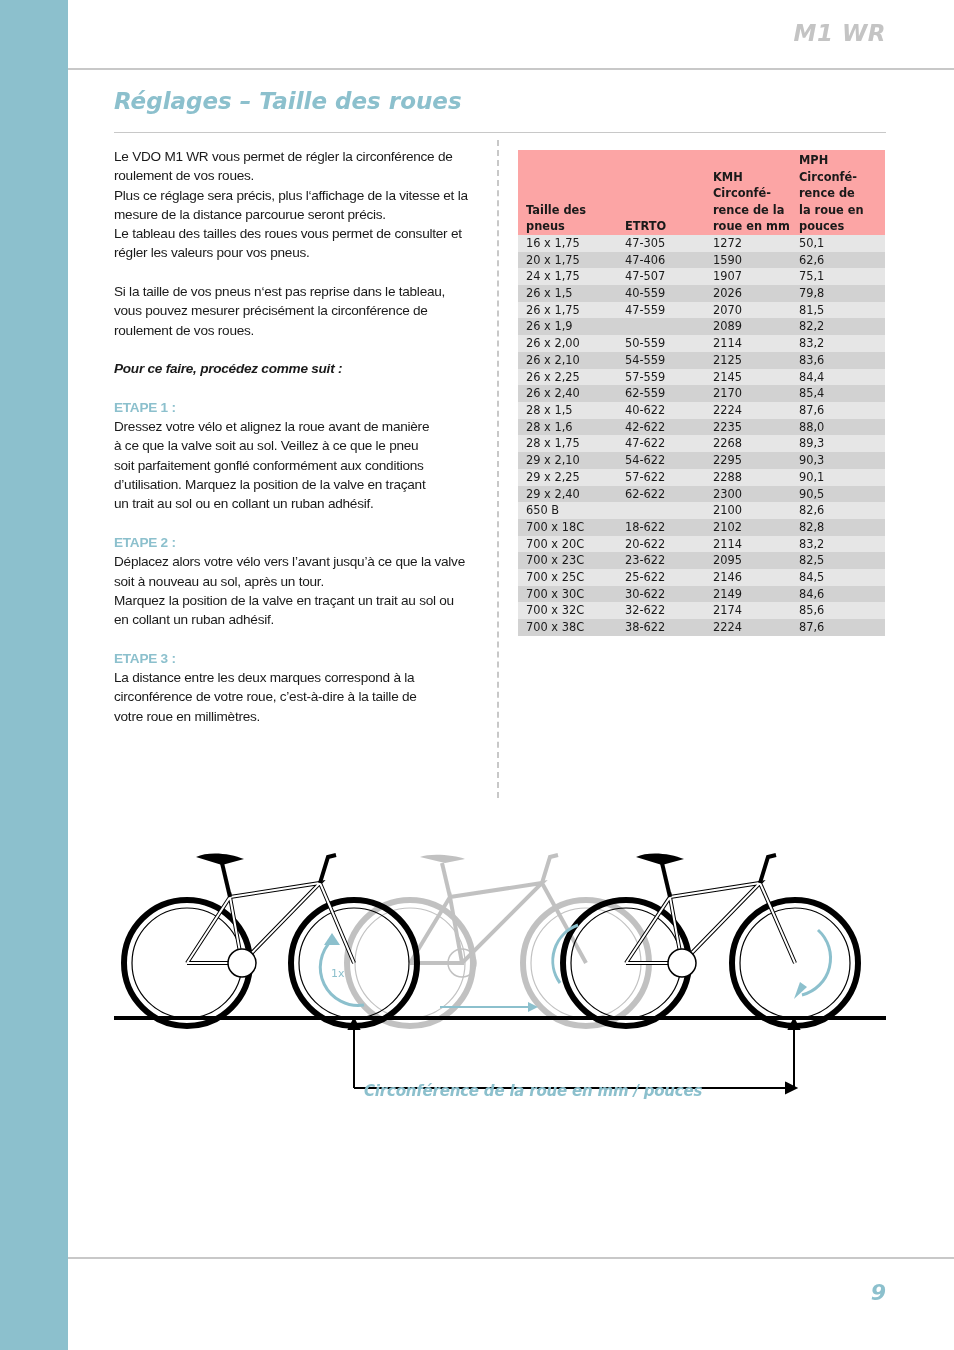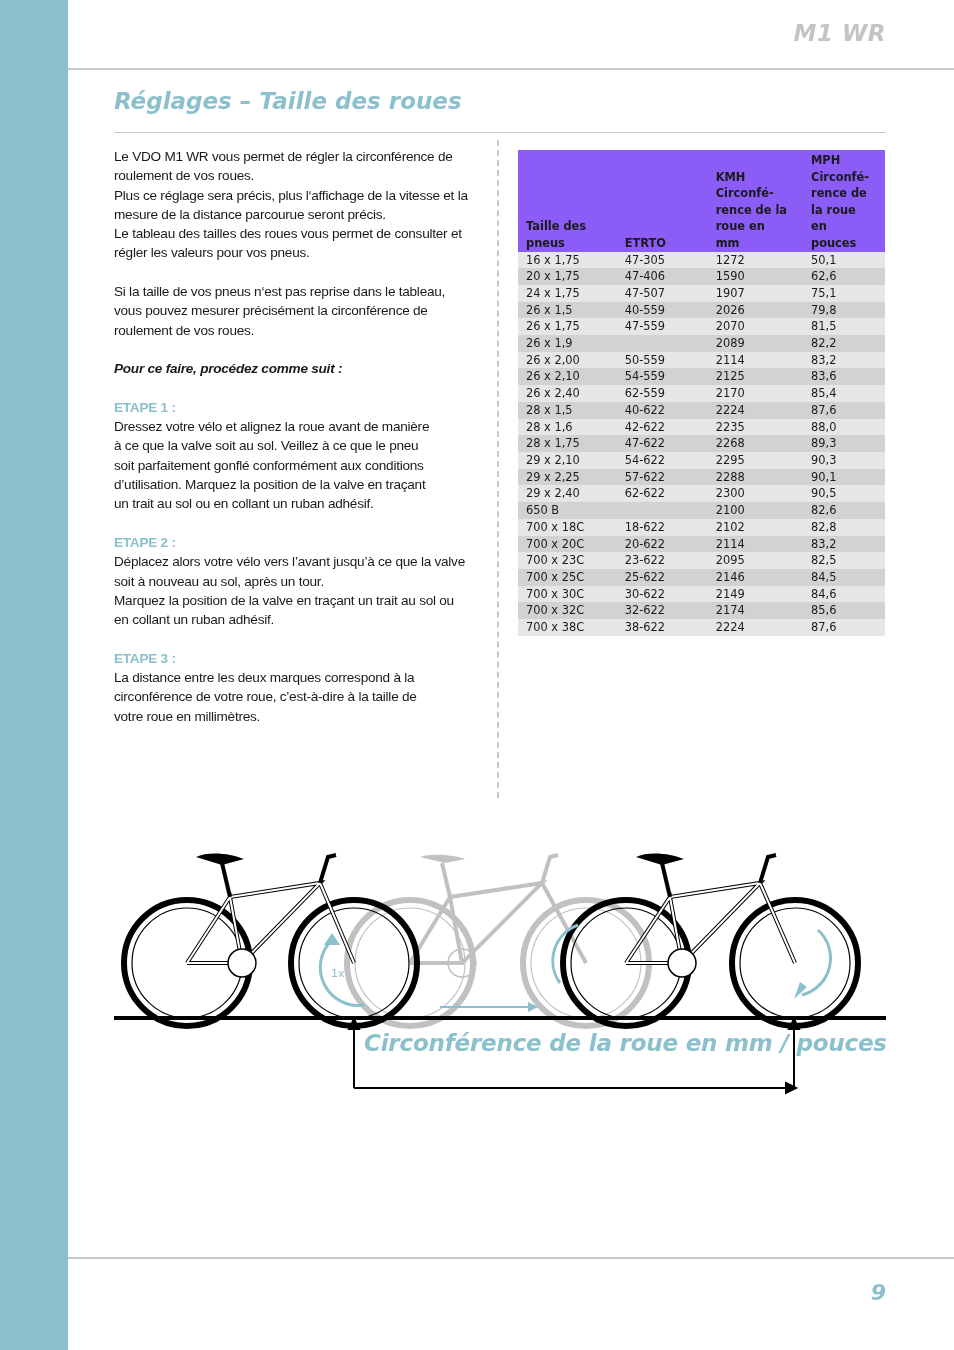--- a/index.html
+++ b/index.html
@@ -39,40 +39,40 @@
   .divider-dashed {
     position: absolute; left: 497px; top: 140px; height: 658px; width: 0;
     border-left: 2px dashed #c8c8c8;
   }
   table.wheel-table {
     position: absolute; left: 518px; top: 150px; width: 367px;
     border-collapse: collapse;
     font-family: "DejaVu Sans", sans-serif; font-size: 11.4px; color: #1a1a1a;
   }
   table.wheel-table thead th {
-    background: #8b5cf6; text-align: left; vertical-align: bottom;
-    font-weight: bold; line-height: 16.6px; padding: 2px 16px 0 8px;
+    background: #fca5a5; text-align: left; vertical-align: bottom;
+    font-weight: bold; line-height: 16.6px; padding: 2px 0 0 8px;
     white-space: pre-line;
   }
   table.wheel-table tbody td {
     height: 16.7px; padding: 0 0 0 8px; line-height: 16.7px;
     white-space: nowrap;
   }
   table.wheel-table tbody tr:nth-child(odd) td { background: #e6e6e6; }
   table.wheel-table tbody tr:nth-child(even) td { background: #d2d2d2; }
   .col1 { width: 91px; }
   .col2 { width: 80px; }
   .col3 { width: 78px; }
   .illustration {
     position: absolute; left: 110px; top: 845px; width: 790px; height: 260px;
   }
   .caption {
-    position: absolute; left: 364px; top: 1030px;
+    position: absolute; left: 364px; top: 1082px;
     font-family: "DejaVu Sans", sans-serif; font-style: italic; font-weight: bold;
-    font-size: 23px; color: #8cc0cd; letter-spacing: -0.2px;
+    font-size: 15px; color: #8cc0cd; letter-spacing: -0.2px;
   }
   .page-number {
     position: absolute; right: 68px; top: 1280px;
     font-family: "DejaVu Sans", sans-serif; font-style: italic; font-weight: bold;
     font-size: 22px; color: #8cc0cd;
   }
 </style>
 </head>
 <body>
 
@@ -190,20 +190,26 @@
         <td>2114</td>
         <td>83,2</td>
       </tr>
       <tr>
         <td>26 x 2,10</td>
         <td>54-559</td>
         <td>2125</td>
         <td>83,6</td>
       </tr>
       <tr>
+        <td>26 x 2,25</td>
+        <td>57-559</td>
+        <td>2145</td>
+        <td>84,4</td>
+      </tr>
+      <tr>
         <td>26 x 2,40</td>
         <td>62-559</td>
         <td>2170</td>
         <td>85,4</td>
       </tr>
       <tr>
         <td>28 x 1,5</td>
         <td>40-622</td>
         <td>2224</td>
         <td>87,6</td>

